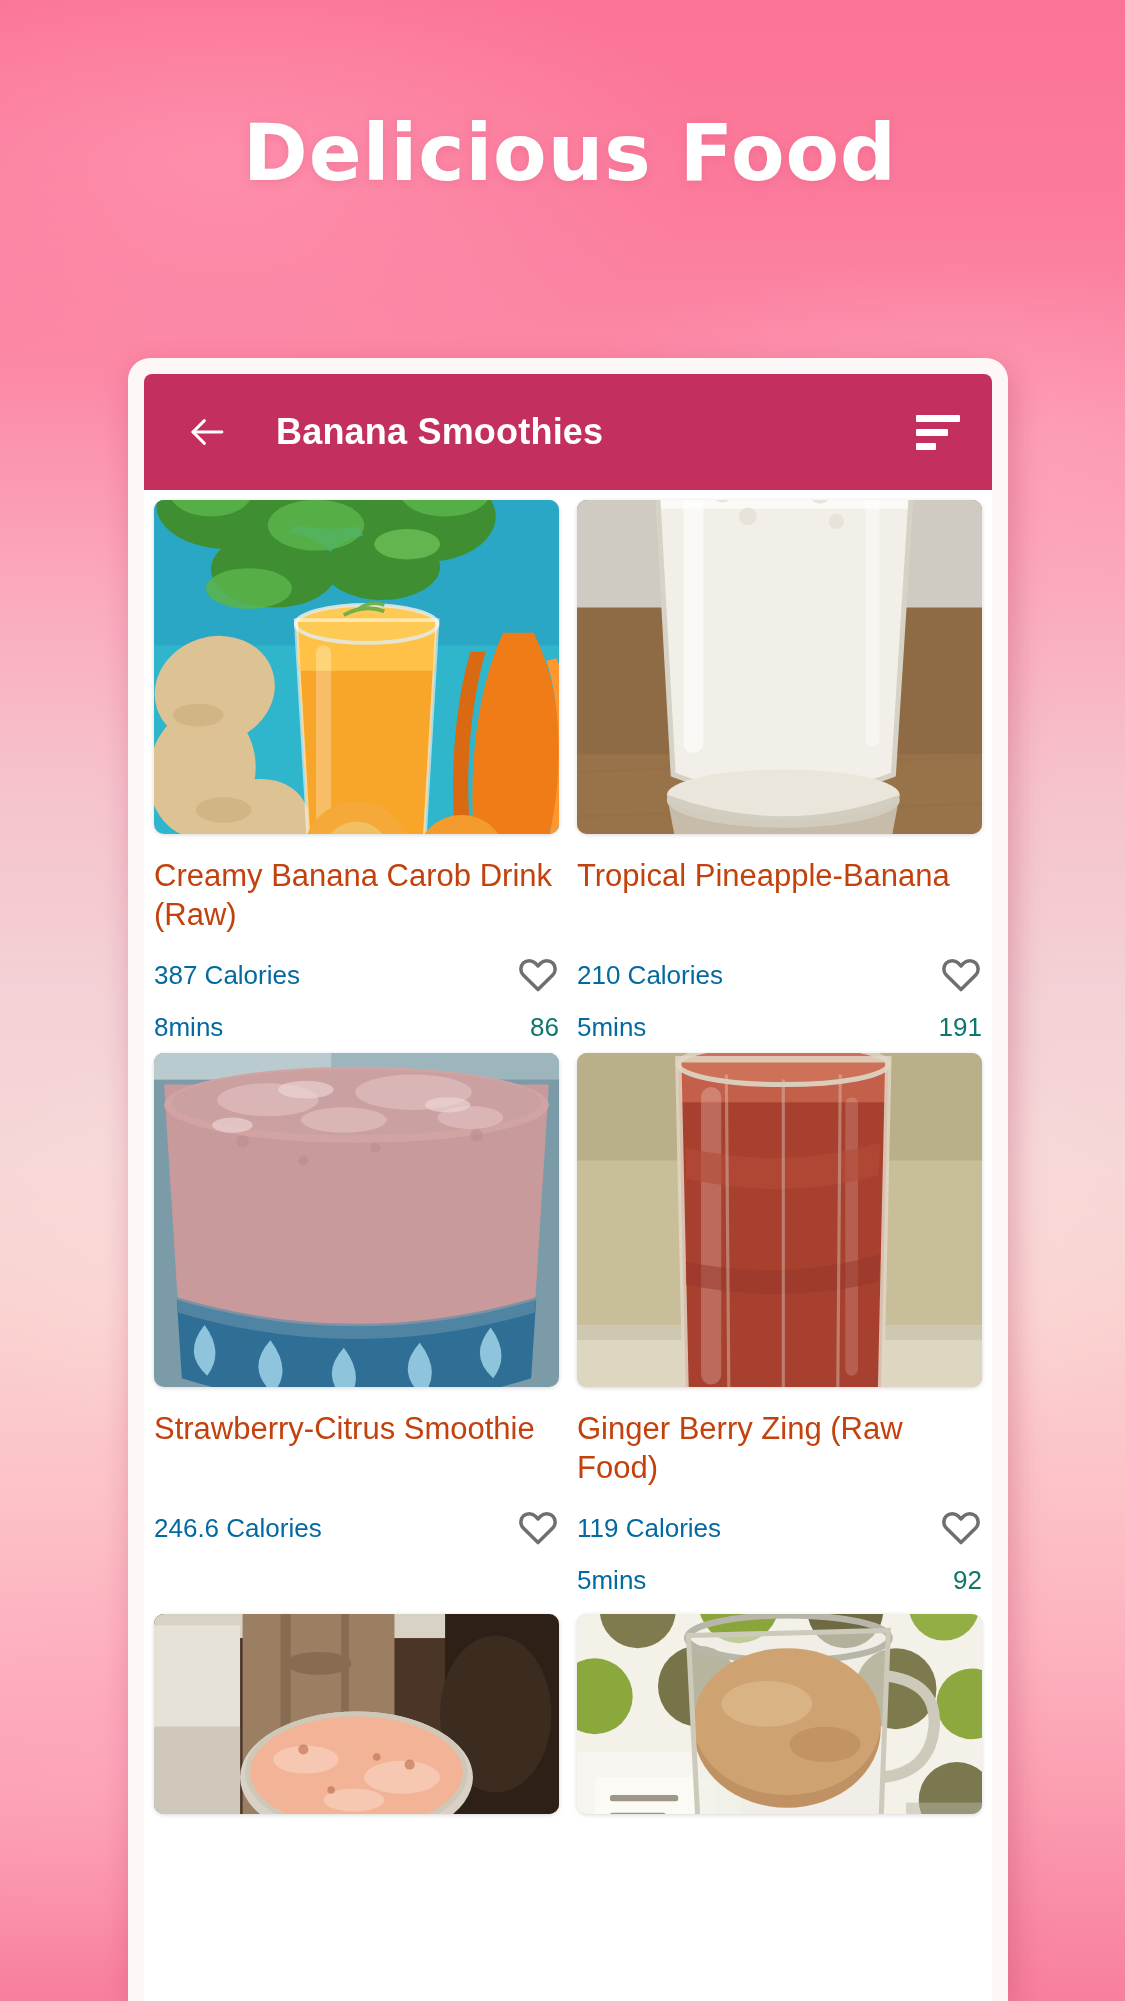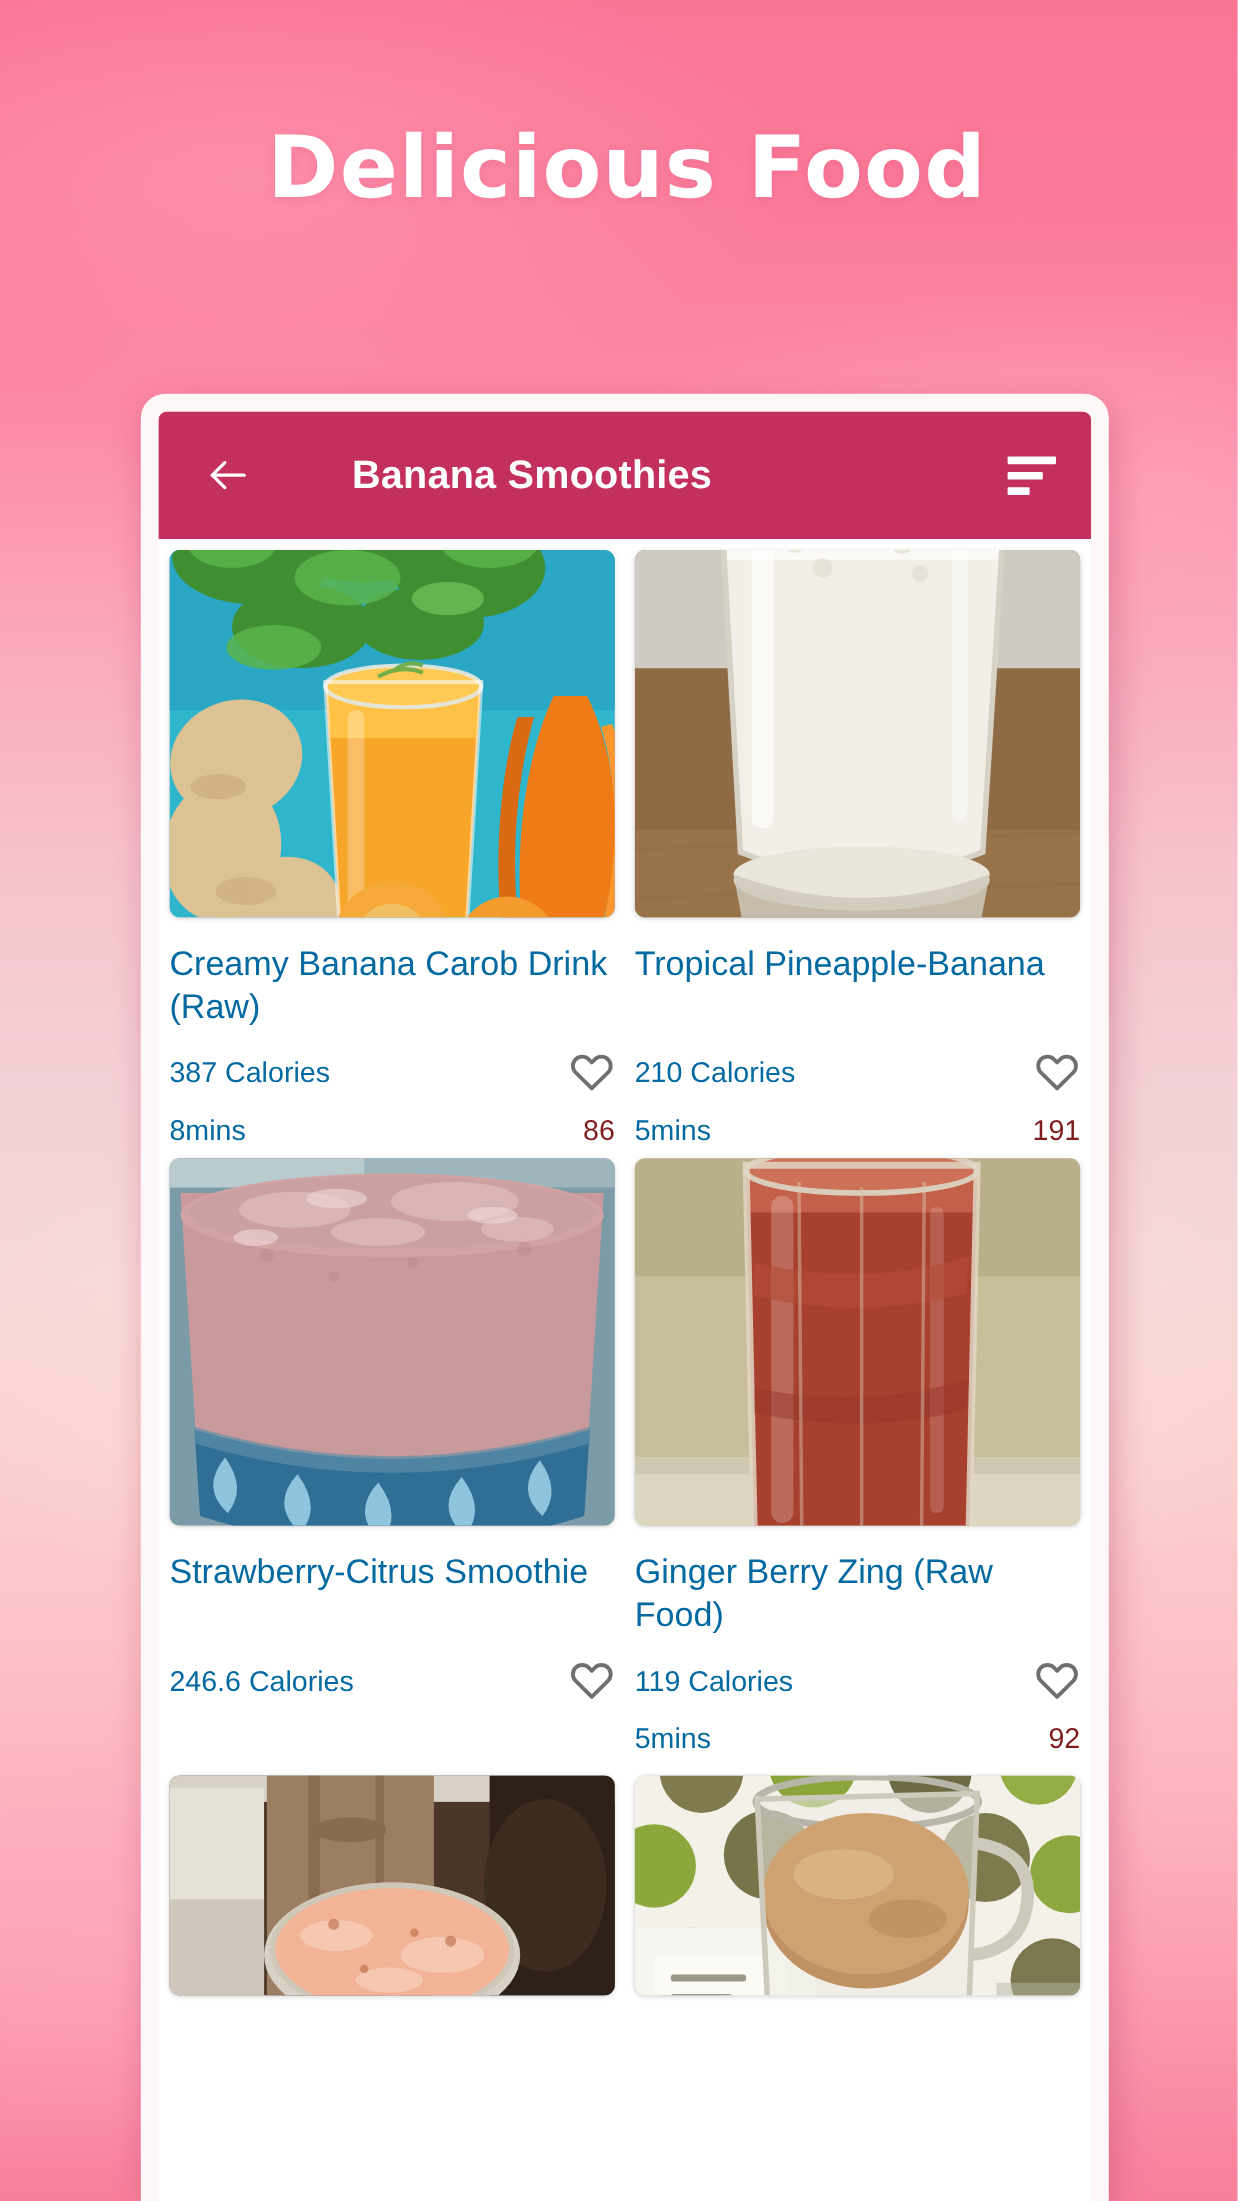--- a/index.html
+++ b/index.html
@@ -52,21 +52,20 @@
     overflow:hidden;
     position:relative;
   }
 
   
   .appbar {
     height:116px; background:#c3305d;
     display:flex; align-items:center;
     padding:0 32px 0 42px;
     position:relative;
-    gap:44px;
   }
   .back-icon { width:42px; height:42px; flex:none; cursor:pointer; }
   .appbar-title {
     color:#fff; font-size:36px; font-weight:bold;
     margin-left:48px; letter-spacing:.2px;
     white-space:nowrap;
   }
   .sort-icon {
     margin-left:auto; width:44px; height:44px;
     display:flex; flex-direction:column; justify-content:center;
@@ -89,31 +88,31 @@
     border-radius:10px; overflow:hidden;
     position:relative;
     box-shadow:0 1px 4px rgba(0,0,0,.16);
     background:#ddd;
   }
   .thumb svg { display:block; width:100%; height:100%; }
 
   .recipe-name {
     margin-top:22px;
     font-size:31px; line-height:1.26;
-    color:#0369a1; font-weight:400;
+    color:#c2410c; font-weight:400;
     min-height:80px;
   }
   .meta-row {
     margin-top:18px;
     display:flex; align-items:center; justify-content:space-between;
   }
   .meta-left { font-size:26px; color:#0369a1; }
   .heart-icon { width:42px; height:42px; cursor:pointer; }
   .meta-row.second { margin-top:16px; }
-  .meta-right { font-size:26px; color:#7f1d1d; }
+  .meta-right { font-size:26px; color:#0f766e; }
 
   
   .grid.partial { padding-top:0; margin-top:18px; }
   .grid.partial .thumb { height:200px; }
 </style>
 </head>
 <body>
 
 <div class="page-title">Delicious Food</div>
 

